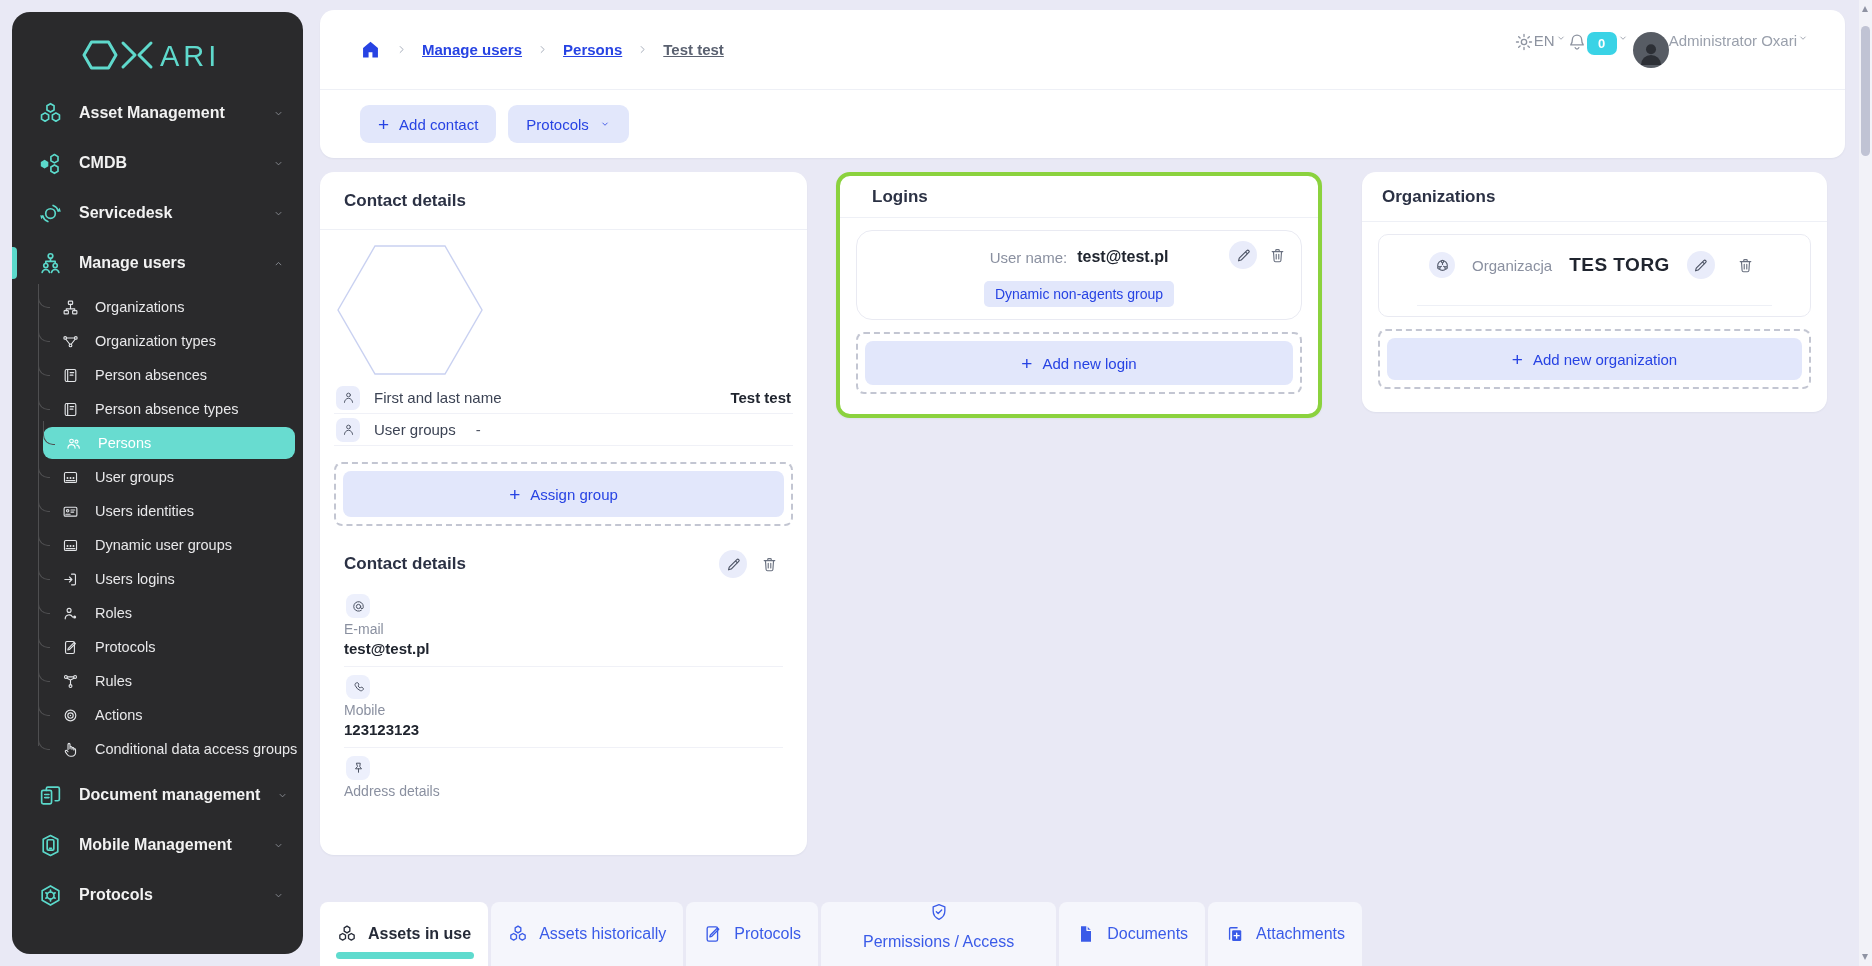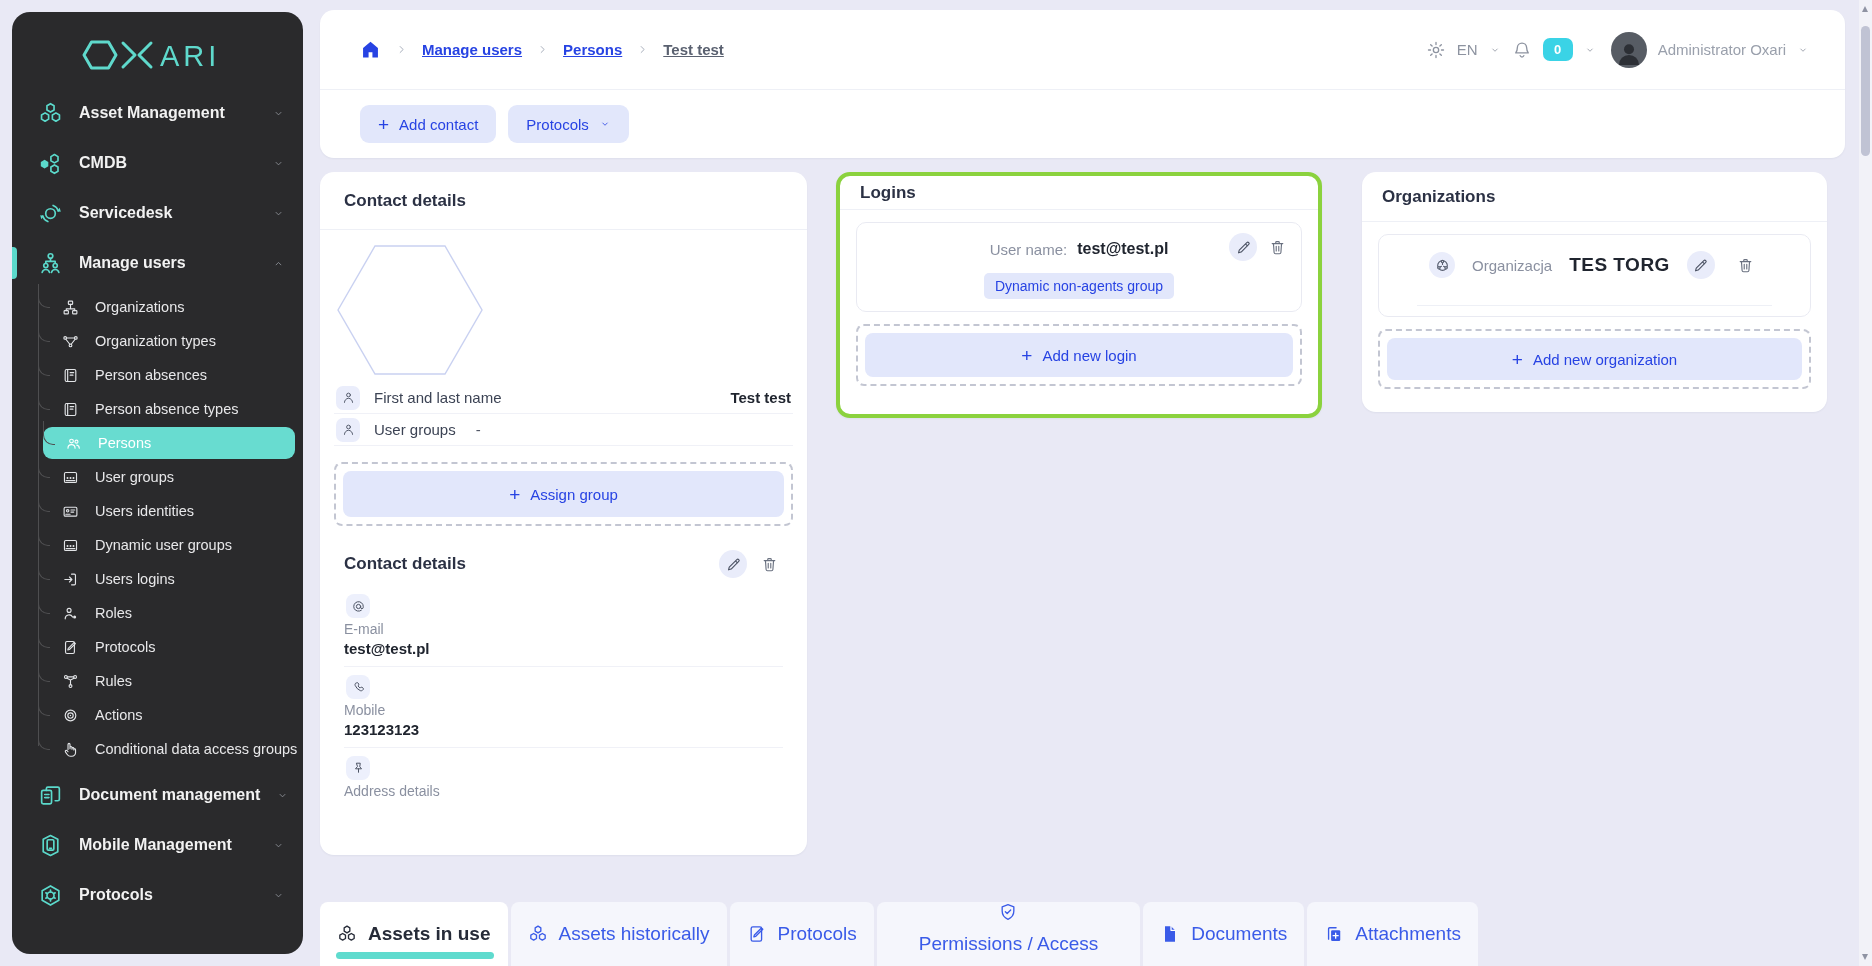--- a/index.html
+++ b/index.html
@@ -39,21 +39,21 @@
   .header-card { position:absolute; left:320px; top:10px; width:1525px; height:148px;
     background:#fff; border-radius:14px; box-shadow:0 1px 2px rgba(25,30,60,.05); }
   .crumb-row { display:flex; align-items:center; height:80px; padding:0 36px 0 40px;
     border-bottom:1px solid #eef0f6; }
   .home-ic { width:21px; height:21px; color:#2743e3; cursor:pointer; }
   .crumbs { display:flex; align-items:center; gap:14px; margin-left:14px; }
   .crumb-item { display:flex; align-items:center; gap:14px; }
   .sep-ic { width:13px; height:13px; color:#9aa2b1; stroke-width:2; }
   .crumb { color:#2743e3; font-weight:700; font-size:15px; text-decoration:underline; cursor:pointer; }
   .crumb-item.current .crumb { color:#5a6170; }
-  .top-controls { margin-left:auto; display:flex; align-items:center; gap:11px; color:#8d93a0; font-size:15px; }
+  .top-controls { margin-left:auto; display:flex; align-items:flex-start; color:#8d93a0; font-size:15px; }
   .tc-ic { width:20px; height:20px; cursor:pointer; }
   .caret-sm { width:12px; height:12px; stroke-width:2.2; cursor:pointer; }
   .lang { cursor:pointer; }
   .badge { background:#3ad3e6; color:#fff; min-width:30px; height:23px; border-radius:7px;
     display:inline-flex; align-items:center; justify-content:center; font-size:13px; font-weight:700; cursor:pointer; }
   .avatar { width:36px; height:36px; border-radius:50%; background:#575c64; color:#2c2f35;
     display:inline-flex; align-items:flex-end; justify-content:center; overflow:hidden; cursor:pointer; margin-left:4px; }
   .av-ic { width:30px; height:30px; }
   .user-name { color:#9aa0ac; }
   .btn-row { display:flex; gap:12px; padding:15px 0 0 40px; }
@@ -92,22 +92,22 @@
   .entries { margin:8px 24px 0; }
   .entry { padding:8px 0 8px; border-bottom:1px solid #f0f1f7; }
   .entry-ic { width:24px; height:24px; border-radius:8px; background:#edf0fc; color:#4c5364;
     display:flex; align-items:center; justify-content:center; margin-left:2px; }
   .entry-ic svg { width:15px; height:15px; }
   .entry-label { margin-top:3px; font-size:14px; color:#8a90a0; }
   .entry-value { margin-top:3px; font-size:15px; font-weight:700; color:#20252f; min-height:18px; }
   .entry:last-child { padding-bottom:60px; }
 
   .logins-card { left:836px; top:172px; width:486px; height:246px; border:4px solid #8bd23e; overflow:hidden; }
-  .logins-card .card-head { height:34px; padding:0 20px; }
-  .login-box { margin:12px 16px 0; border:1px solid #e9eaf2; border-radius:10px; padding:12px 14px 12px; position:relative; }
+  .logins-card .card-head { height:42px; padding:0 32px; }
+  .login-box { margin:12px 16px 0; border:1px solid #e9eaf2; border-radius:16px; padding:12px 14px 12px; position:relative; }
   .login-row { display:flex; align-items:center; justify-content:center; gap:10px; font-size:15px; height:28px; }
   .muted { color:#8a90a0; }
   .login-value { font-weight:700; font-size:16px; color:#20252f; }
   .login-icons { position:absolute; right:10px; top:10px; display:flex; gap:6px; }
   .chip-wrap { display:flex; justify-content:center; margin-top:10px; }
   .chip { background:#e2e7fb; color:#2743e3; font-size:14px; padding:5px 11px; border-radius:5px; cursor:pointer; }
   .logins-card .dashed { margin:12px 16px 0; }
   .logins-card .dashed-btn { height:44px; }
 
   .org-card { left:1362px; top:172px; width:465px; height:240px; overflow:hidden; }
@@ -119,21 +119,21 @@
   .org-ic svg { width:17px; height:17px; }
   .org-label { color:#8a90a0; font-size:15px; }
   .org-value { font-size:19px; font-weight:700; color:#20252f; letter-spacing:.5px; }
   .org-div { border-top:1px solid #eef0f6; margin:22px 24px 0; }
   .org-card .dashed { margin:12px 16px 0; }
   .org-card .dashed-btn { height:42px; }
 
   
   .tabs { position:absolute; left:320px; bottom:0; display:flex; gap:3px; height:64px; }
   .tab { display:flex; align-items:center; gap:11px; padding:0 17px; background:#f5f6fc;
-    border-radius:8px 8px 0 0; color:#3a5be8; font-size:19px; position:relative; cursor:pointer; white-space:nowrap; }
+    border-radius:8px 8px 0 0; color:#3a5be8; font-size:16px; position:relative; cursor:pointer; white-space:nowrap; }
   .tab svg { width:20px; height:20px; }
   .tab.active { background:#fff; color:#262b38; font-weight:700; }
   .tab.active::after { content:''; position:absolute; left:16px; right:14px; bottom:7px; height:7px;
     border-radius:4px; background:#5fdbce; }
   .tab.wide { padding:0 42px;flex-direction:column; }
 
   
   .scrollbar { position:absolute; right:0; top:0; width:13px; height:966px; background:#f2f2f8; }
   .scroll-thumb { position:absolute; top:26px; left:2px; width:9px; height:130px; background:#c0c3d4; border-radius:5px; }
   .scroll-arrow { position:absolute; left:3px; width:0; height:0; border-left:3.5px solid transparent; border-right:3.5px solid transparent; }

